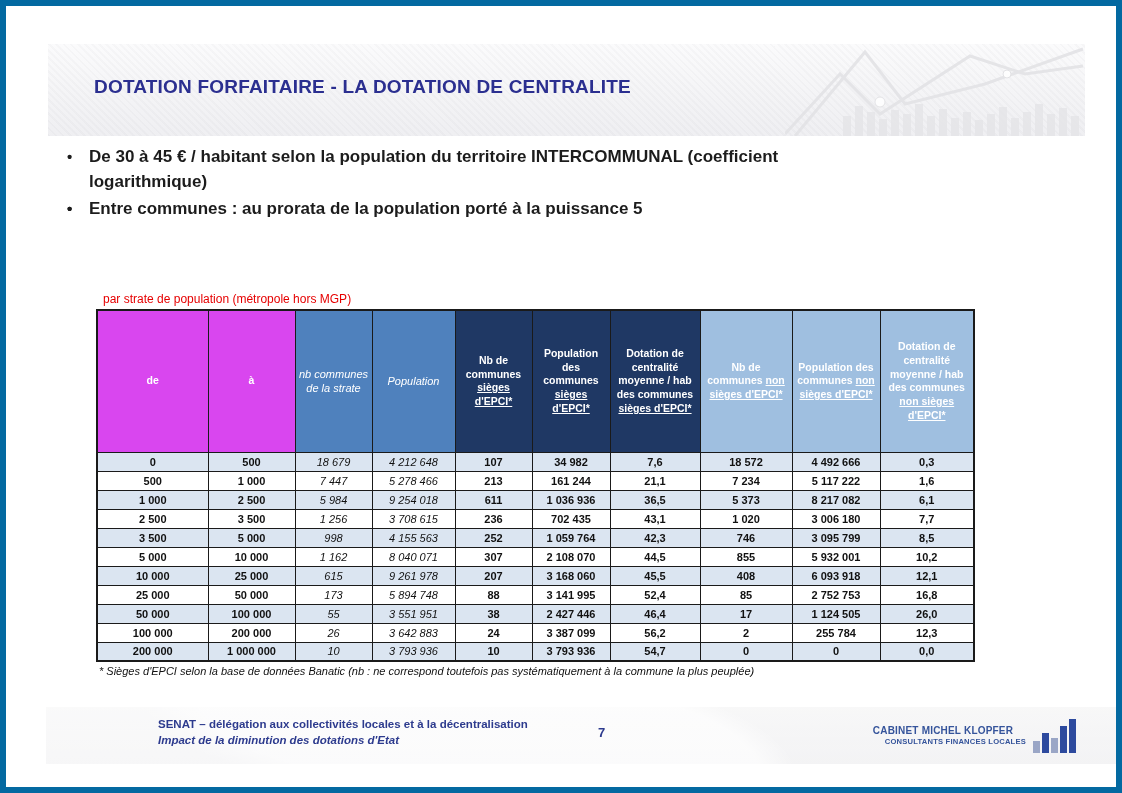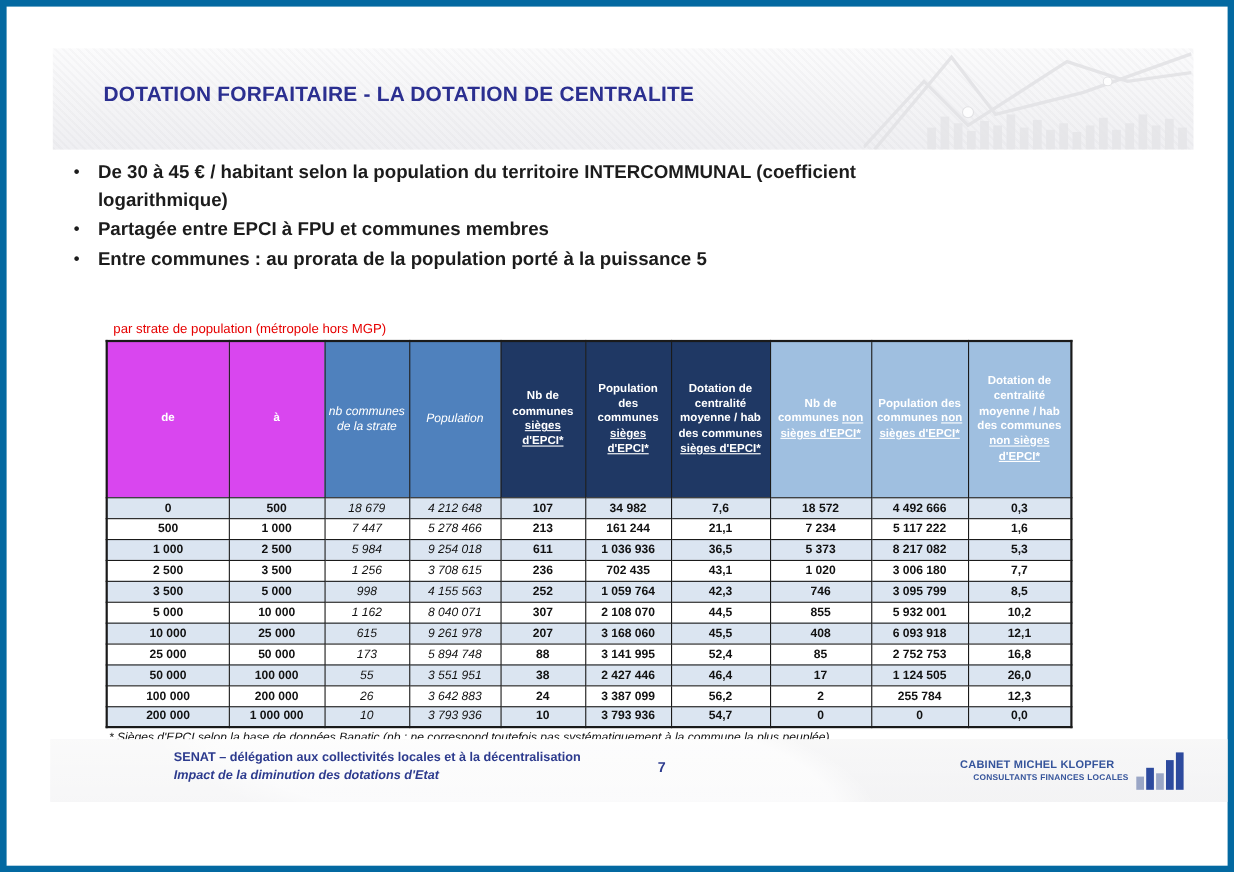--- a/index.html
+++ b/index.html
@@ -35,21 +35,21 @@
   th.dark{background:#1f3864;}
   th.light{background:#9fbfe0;}
   th .u{text-decoration:underline;}
   td{height:19px;border:1px solid #1a1a1a;text-align:center;font-size:11px;padding:0 3px;color:#111;}
   td.b{font-weight:bold;}
   td.i{font-style:italic;}
   tr.stripe td{background:#dbe5f1;}
   .footnote{font-size:11px;font-style:italic;color:#111;margin:3px 0 0 3px;}
 
   
-  .footer-band{position:absolute;left:40px;right:0;top:666px;height:57px;
+  .footer-band{position:absolute;left:40px;right:0;top:701px;height:57px;
     background:
       radial-gradient(ellipse 900px 220px at 18% 120%, rgba(255,255,255,.65) 0 58%, transparent 62%),
       radial-gradient(ellipse 1100px 260px at 70% -40%, rgba(255,255,255,.5) 0 55%, transparent 60%),
       linear-gradient(#f0f0f1, #e7e7ea);
   }
   .footer-left{position:absolute;left:112px;top:9px;color:#2d3b8e;font-size:11.5px;line-height:16px;}
   .footer-left .l1{font-weight:bold;}
   .footer-left .l2{font-weight:bold;font-style:italic;}
   .footer-page{position:absolute;left:552px;top:18px;color:#2d3b8e;font-size:13px;font-weight:bold;}
   .footer-logo{position:absolute;right:40px;top:12px;display:flex;align-items:center;gap:7px;}
@@ -100,21 +100,20 @@
     <div class="banner-title">DOTATION FORFAITAIRE - LA DOTATION DE CENTRALITE</div>
   </div>
 
   <div class="bullets">
     <div class="bullet">
       <span class="dot">•</span>
       <span>De 30 à 45 € / habitant selon la population du territoire INTERCOMMUNAL (coefficient logarithmique)</span>
     </div>
     <div class="bullet">
       <span class="dot">•</span>
-      <span>Partagée entre EPCI à FPU et communes membres</span>
     </div>
     <div class="bullet">
       <span class="dot">•</span>
       <span>Entre communes : au prorata de la population porté à la puissance 5</span>
     </div>
   </div>
 
   <div class="table-wrap">
     <div class="table-caption">par strate de population (métropole hors MGP)</div>
     <table class="data">
@@ -172,21 +171,21 @@
           <tr class="stripe">
             <td class="b">1 000</td>
             <td class="b">2 500</td>
             <td class="i">5 984</td>
             <td class="i">9 254 018</td>
             <td class="b">611</td>
             <td class="b">1 036 936</td>
             <td class="b">36,5</td>
             <td class="b">5 373</td>
             <td class="b">8 217 082</td>
-            <td class="b">5,3</td>
+            <td class="b">6,1</td>
           </tr>
           <tr>
             <td class="b">2 500</td>
             <td class="b">3 500</td>
             <td class="i">1 256</td>
             <td class="i">3 708 615</td>
             <td class="b">236</td>
             <td class="b">702 435</td>
             <td class="b">43,1</td>
             <td class="b">1 020</td>

